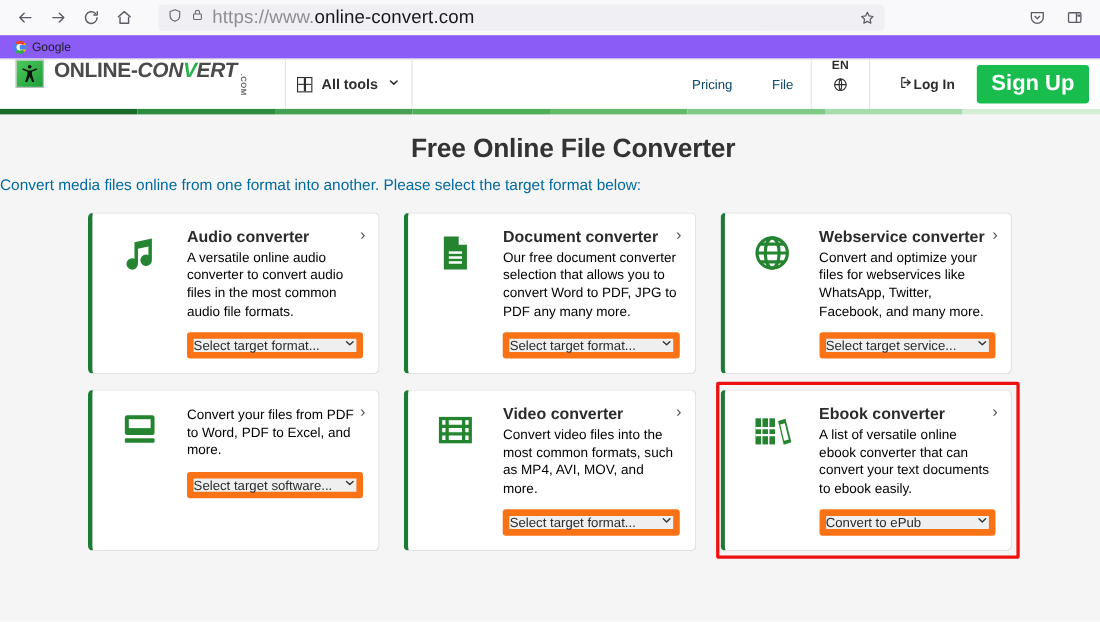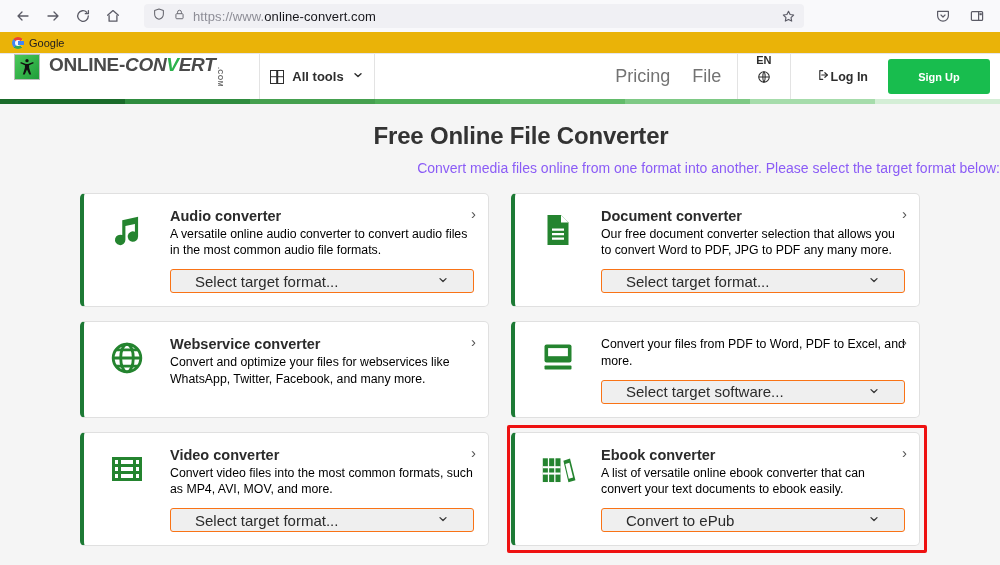--- a/index.html
+++ b/index.html
@@ -35,38 +35,38 @@
     background: #f0f0f4;
     border-radius: 4px;
     display: flex;
     align-items: center;
     padding: 0 8px;
     gap: 7px;
     max-width: 660px;
   }
   .urlbar-icons { display: flex; align-items: center; gap: 7px; color: #67676f; }
   .url-text {
-    font-size: 13px;
+    font-size: 17px;
     color: #17171c;
     white-space: nowrap;
     letter-spacing: 0.1px;
     text-align: right;
   }
   .url-text .dim { color: #8d8d96; }
   .star-btn { margin-left: auto; color: #5b5b66; display:flex; }
 
   .toolbar-right {
     display: flex; align-items: center; gap: 8px;
     margin-left: auto;
     color: #5b5b66;
   }
 
   .bookmark-bar {
     height: 22px;
-    background: #eab308;
+    background: #8b5cf6;
     display: flex;
     align-items: center;
     padding: 0 8px;
     gap: 6px;
     border-bottom: 1px solid #e6e6ea;
   }
   .bookmark-item {
     display: flex; align-items: center; gap: 5px;
     font-size: 11px; color: #1c1b22;
     padding: 2px 4px; border-radius: 3px;
@@ -134,42 +134,42 @@
     width: 14px; height: 14px;
     border: 1.6px solid #2d2d2d;
     position: relative; flex: 0 0 auto;
   }
   .grid-icon::before { content:""; position:absolute; left:50%; top:0; bottom:0; width:1.6px; background:#2d2d2d; transform:translateX(-50%);}
   .grid-icon::after { content:""; position:absolute; top:50%; left:0; right:0; height:1.6px; background:#2d2d2d; transform:translateY(-50%);}
 
   .header-spacer { flex: 1 1 auto; }
 
   .header-links {
-    display: flex; align-items: center; gap: 22px;
-    font-size: 18px; color: #737373;
+    display: flex; align-items: center; gap: 36px;
+    font-size: 12px; color: #0c4a6e;
     padding-right: 16px;
   }
   .lang-zone {
     display: flex; align-items: center; gap: 4px;
     font-size: 11px; font-weight: 700; color: #2d2d2d;
     padding: 0 18px;
     height: 100%;
     border-left: 1px solid #e3e3e3;
     border-right: 1px solid #e3e3e3;
     flex-direction: column;
   }
   .login-zone {
     display: flex; align-items: center; gap: 0;
     font-size: 12.5px; font-weight: 700; color: #2d2d2d;
     padding: 0 20px 0 26px;
   }
   .signup-btn {
     background: #18bd4e;
     color: #ffffff;
-    font-size: 11px; font-weight: 700;
+    font-size: 20px; font-weight: 700;
     display: flex; align-items: center; justify-content: center;
     width: 102px;
     margin: 5px 10px 5px 0;
     border-radius: 3px;
   }
 
   .gradient-bar {
     height: 5px;
     display: flex;
     width: 100%;
@@ -184,31 +184,31 @@
   }
   .page-title {
     text-align: center;
     font-size: 24px;
     font-weight: 700;
     color: #333333;
     letter-spacing: -0.2px;
     padding-left: 42px;
   }
   .page-subtitle {
-    text-align: right;
+    text-align: left;
     font-size: 14px;
-    color: #8b5cf6;
+    color: #0369a1;
     margin-top: 10px;
   }
 
   .cards {
     margin: 17px auto 0;
     width: 840px;
     display: grid;
-    grid-template-columns: 1fr 1fr;
+    grid-template-columns: 1fr 1fr 1fr;
     gap: 14px 22px;
   }
 
   .card {
     background: #ffffff;
     border: 1px solid #e0e0e0;
     border-left: 4px solid #1d7a35;
     border-radius: 5px;
     padding: 14px 14px 13px 14px;
     display: flex;
@@ -240,26 +240,26 @@
     position: absolute;
     right: 12px; top: 12px;
     color: #555;
     font-size: 15px;
     line-height: 1;
   }
   .card-select {
     margin-top: 11px;
     height: 24px;
     background: #efefef;
-    border: 1px solid #f97316;
+    border: 6px solid #f97316;
     border-radius: 3px;
     display: flex;
     align-items: center;
-    padding: 0 24px;
-    font-size: 15px;
+    padding: 0 0;
+    font-size: 12px;
     color: #2b2b2b;
   }
   .card-select .caret { margin-left: auto; font-size: 11px; color: #333; }
 
   .card.highlight::after {
     content: "";
     position: absolute;
     left: -8px; top: -8px; right: -8px; bottom: -8px;
     border: 3px solid #ee1111;
     border-radius: 2px;
@@ -464,20 +464,28 @@
       <div class="card-icon">
         <svg width="36" height="36" viewBox="0 0 24 24" fill="none" stroke="currentColor" stroke-width="1.9">
             <circle cx="12" cy="12" r="9.2"></circle>
             <ellipse cx="12" cy="12" rx="4.2" ry="9.2"></ellipse>
             <path d="M2.8 12h18.4M4.4 6.6h15.2M4.4 17.4h15.2"></path>
           </svg>
       </div>
       <div class="card-body">
         <div class="card-title">Webservice converter</div>
         <div class="card-desc">Convert and optimize your files for webservices like WhatsApp, Twitter, Facebook, and many more.</div>
+        <div class="card-select">
+          <span>Select target service...</span>
+          <span class="caret">
+            <svg width="12" height="12" viewBox="0 0 16 16" fill="none" stroke="#333" stroke-width="1.7" stroke-linecap="round" stroke-linejoin="round">
+                <path d="M4 6.2 8 10l4-3.8"></path>
+              </svg>
+          </span>
+        </div>
       </div>
       <div class="chevron-right">›</div>
     </div>
 
     <div class="card">
       <div class="card-icon">
         <svg width="36" height="36" viewBox="0 0 24 24" fill="currentColor">
             <rect x="3" y="3" width="18" height="12" rx="1.4"></rect>
             <rect x="5.4" y="5.4" width="13.2" height="5.4" fill="#fff"></rect>
             <rect x="3" y="17" width="18" height="2.6" rx="0.6"></rect>

